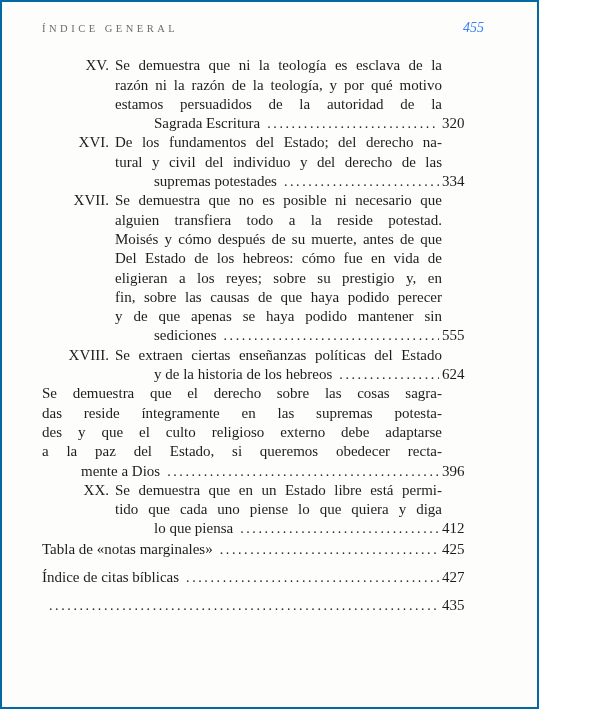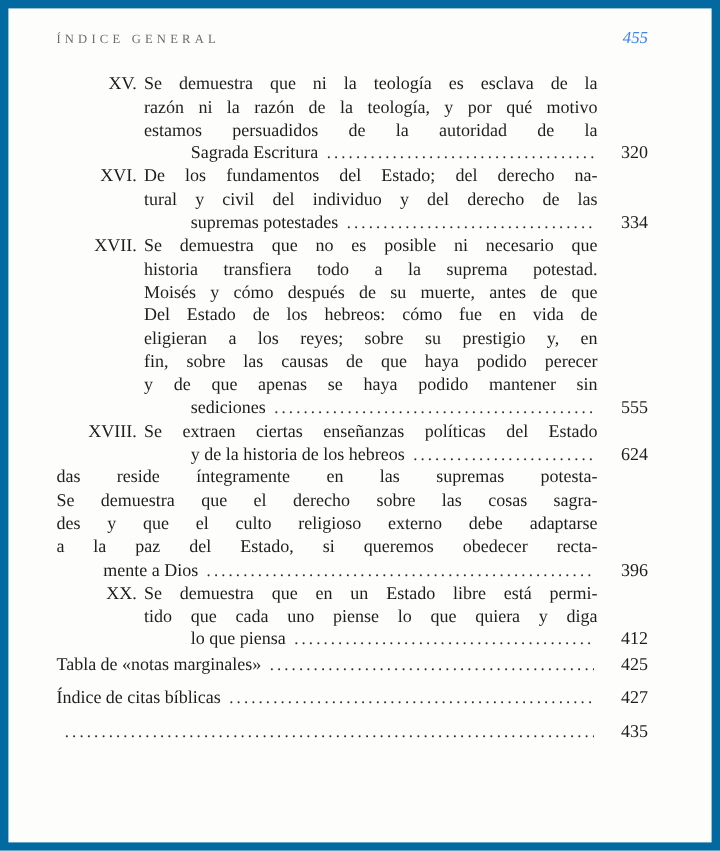--- a/index.html
+++ b/index.html
@@ -1,21 +1,21 @@
 <!DOCTYPE html>
 <html><head>
 <meta charset="utf-8">
 <style>
   html,body{margin:0;padding:0;background:#ffffff;}
   .page{
     position:relative;
-    width:600px;height:709px;
+    width:539px;height:709px;
     box-sizing:border-box;
     background:#fdfdfc;
-    border:7px solid #0369a1;
+    border:2px solid #0369a1;
     padding:16px 53px 16px 40px;
     font-family:"Liberation Serif", serif;
     font-size:15px;
     line-height:19.3px;
     color:#1d1d1d;
     overflow:hidden;
   }
   
   .header{display:flex;justify-content:space-between;align-items:baseline;margin-bottom:18px;}
   .running{font-size:10.5px;letter-spacing:3.5px;color:#6b6b6b;font-weight:400;}
@@ -23,21 +23,21 @@
 
   
   .entry{display:flex;}
   .num{flex:0 0 67px;text-align:right;padding-right:6px;white-space:nowrap;}
   .bodycol{flex:1 1 auto;min-width:0;}
   .line{text-align:justify;text-align-last:justify;}
   .lastline{display:flex;align-items:baseline;}
   .lltext{white-space:nowrap;margin-left:39px;}
   .leader{flex:1 1 auto;overflow:hidden;white-space:nowrap;margin:0 3px 0 7px;color:#2a2a2a;}
   .leader::after{content:"....................................................................................................";letter-spacing:2.6px;font-size:14px;}
-  .page-ref{flex:0 0 42px;text-align:right;align-self:flex-end;white-space:nowrap;}
+  .page-ref{flex:0 0 42px;text-align:left;align-self:flex-end;white-space:nowrap;}
 
   
   .back{margin-top:1px;}
   .back-entry{display:flex;align-items:baseline;margin-bottom:8.7px;}
   .back-label{white-space:nowrap;}
 </style>
 </head>
 <body>
 
 <div class="page">
@@ -69,21 +69,21 @@
             <span class="lltext">supremas potestades</span>
             <span class="leader"></span>
           </div>
         </div>
         <div class="page-ref">334</div>
       </div>
       <div class="entry">
         <div class="num">XVII.</div>
         <div class="bodycol">
           <div class="line">Se demuestra que no es posible ni necesario que</div>
-          <div class="line">historia transfiera todo a la suprema potestad.</div>
+          <div class="line">alguien transfiera todo a la reside potestad.</div>
           <div class="line">Moisés y cómo después de su muerte, antes de que</div>
           <div class="line">Del Estado de los hebreos: cómo fue en vida de</div>
           <div class="line">eligieran a los reyes; sobre su prestigio y, en</div>
           <div class="line">fin, sobre las causas de que haya podido perecer</div>
           <div class="line">y de que apenas se haya podido mantener sin</div>
           <div class="lastline">
             <span class="lltext">sediciones</span>
             <span class="leader"></span>
           </div>
         </div>
@@ -95,22 +95,22 @@
           <div class="line">Se extraen ciertas enseñanzas políticas del Estado</div>
           <div class="lastline">
             <span class="lltext">y de la historia de los hebreos</span>
             <span class="leader"></span>
           </div>
         </div>
         <div class="page-ref">624</div>
       </div>
       <div class="entry">
         <div class="bodycol">
+          <div class="line">Se demuestra que el derecho sobre las cosas sagra-</div>
           <div class="line">das reside íntegramente en las supremas potesta-</div>
-          <div class="line">Se demuestra que el derecho sobre las cosas sagra-</div>
           <div class="line">des y que el culto religioso externo debe adaptarse</div>
           <div class="line">a la paz del Estado, si queremos obedecer recta-</div>
           <div class="lastline">
             <span class="lltext">mente a Dios</span>
             <span class="leader"></span>
           </div>
         </div>
         <div class="page-ref">396</div>
       </div>
       <div class="entry">

